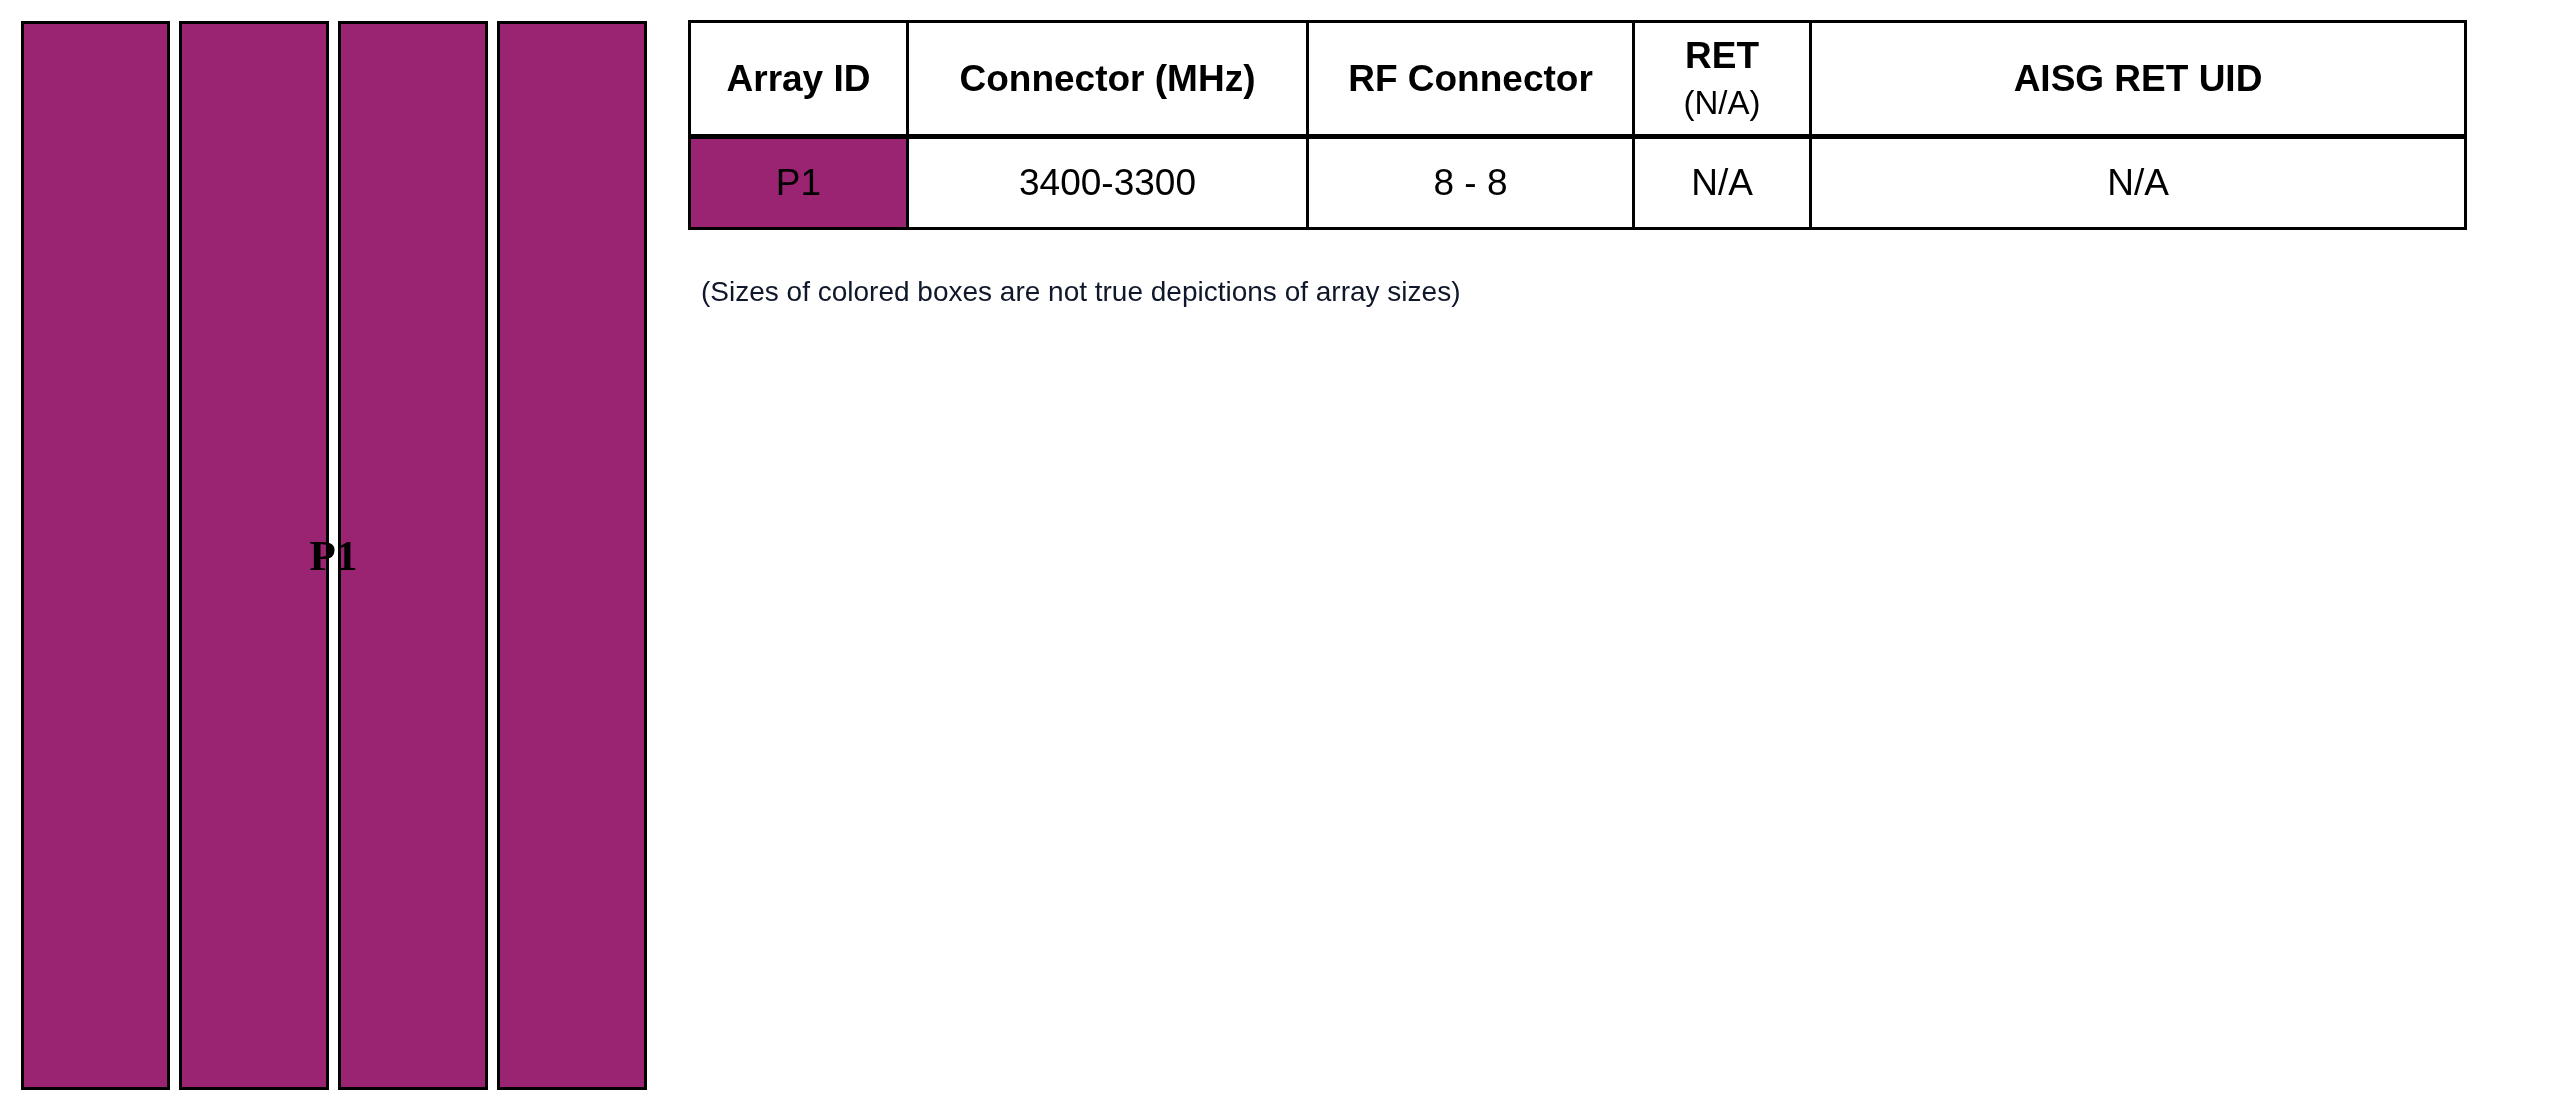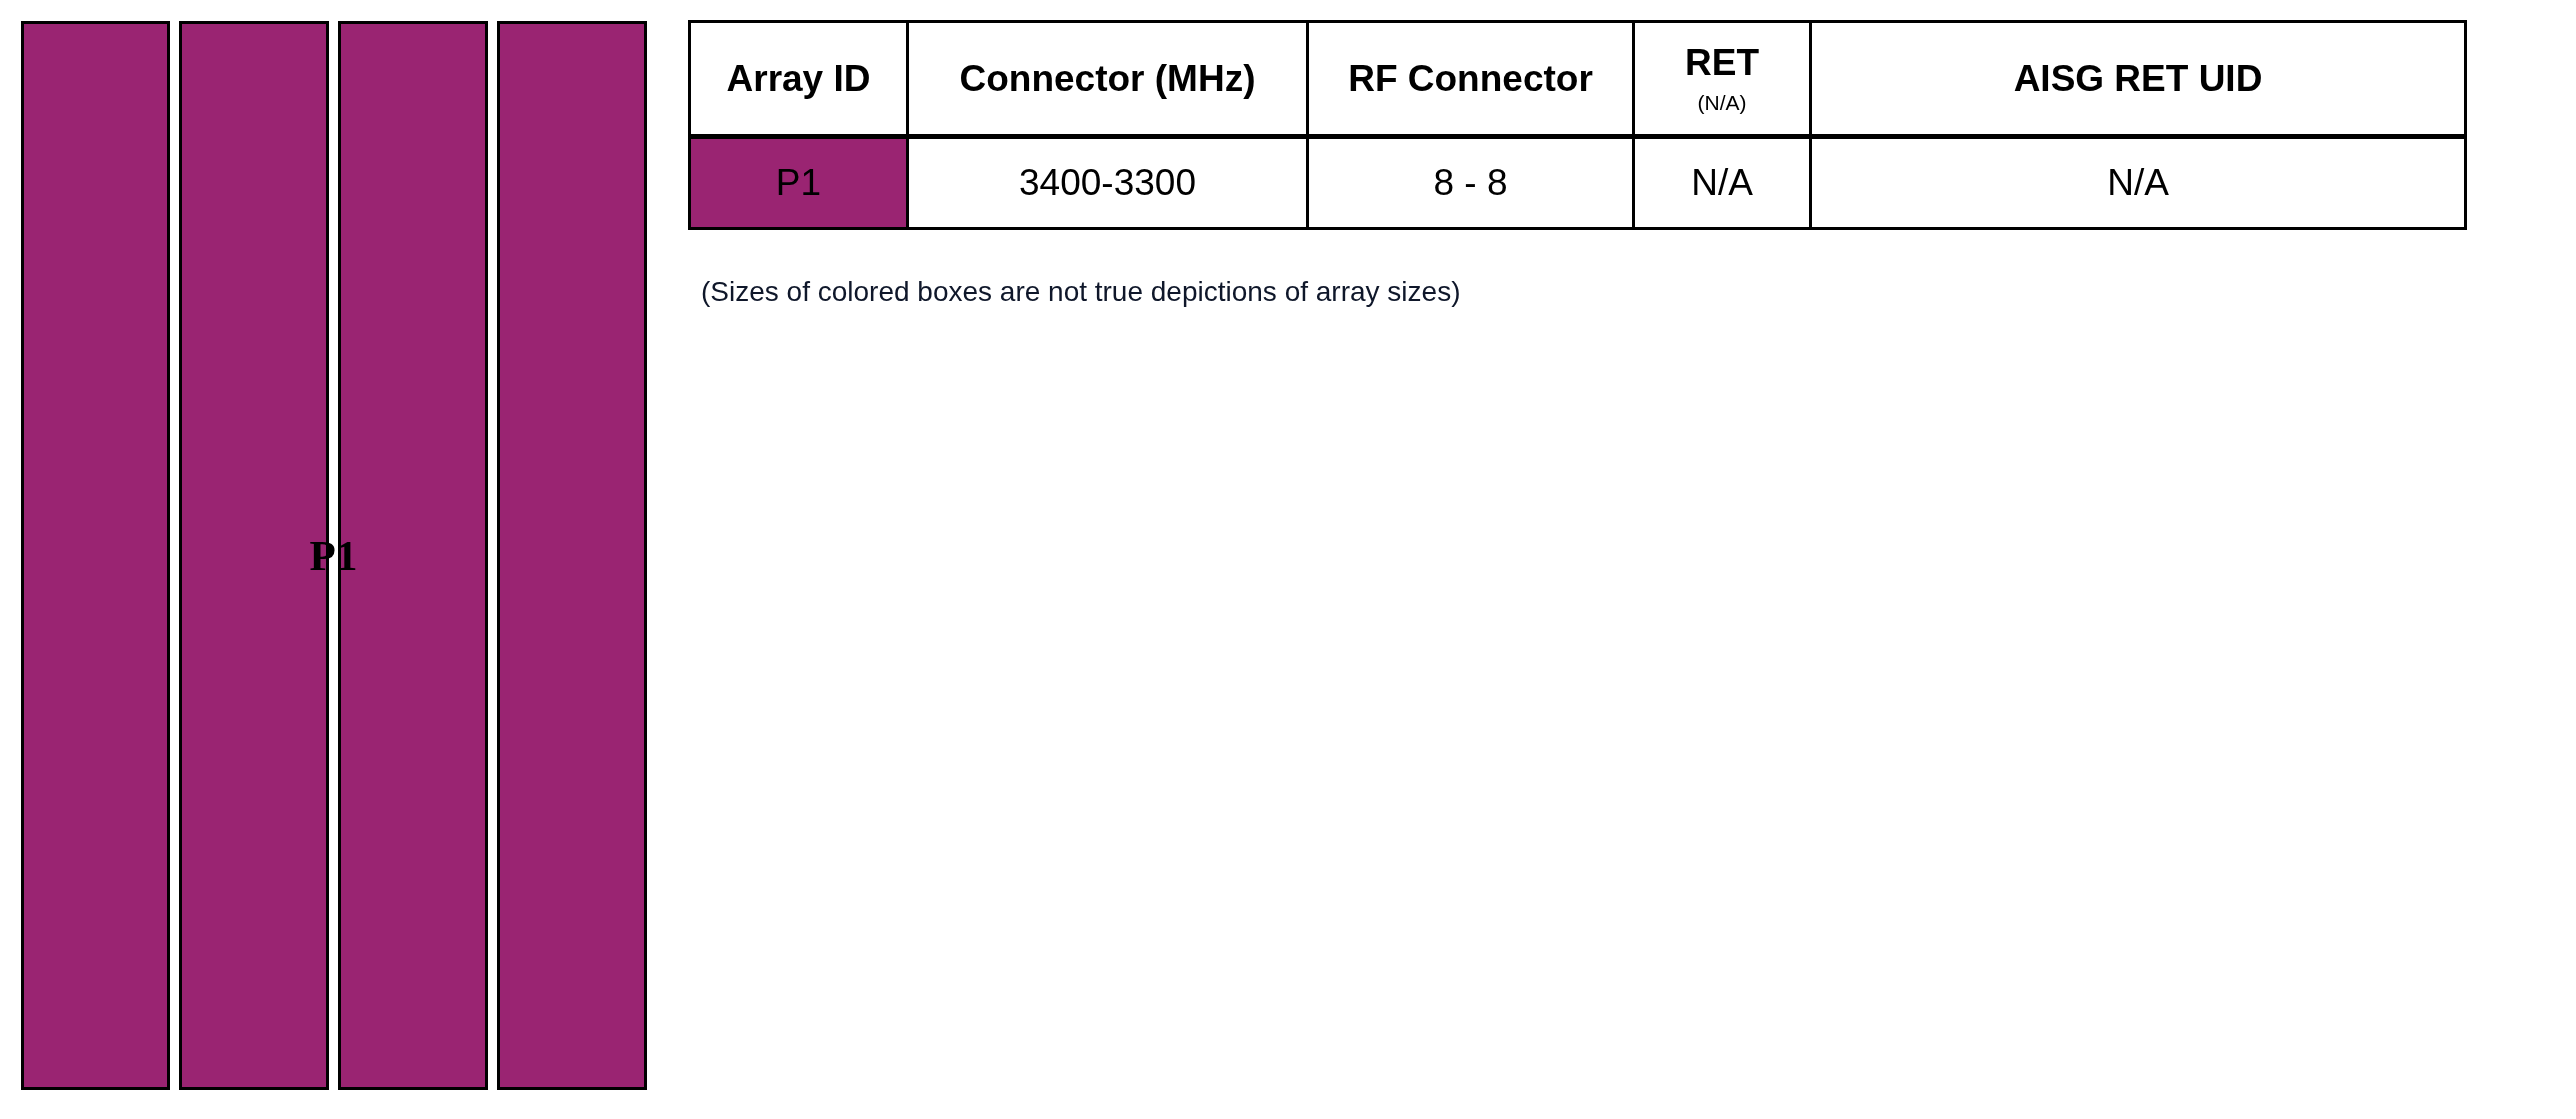--- a/index.html
+++ b/index.html
@@ -72,21 +72,21 @@
     font-weight: 700;
     border-bottom-width: 5.6px;
   }
   table.spec tbody td {
     height: 92px;
     font-size: 37px;
     font-weight: 400;
   }
   th .sub {
     display: block;
-    font-size: 21px;
+    font-size: 33px;
     font-weight: 400;
     margin-top: 7.8px;
   }
   td.array-id-cell {
     background: #9A2472;
     color: #000000;
   }
 
   
   .note {

